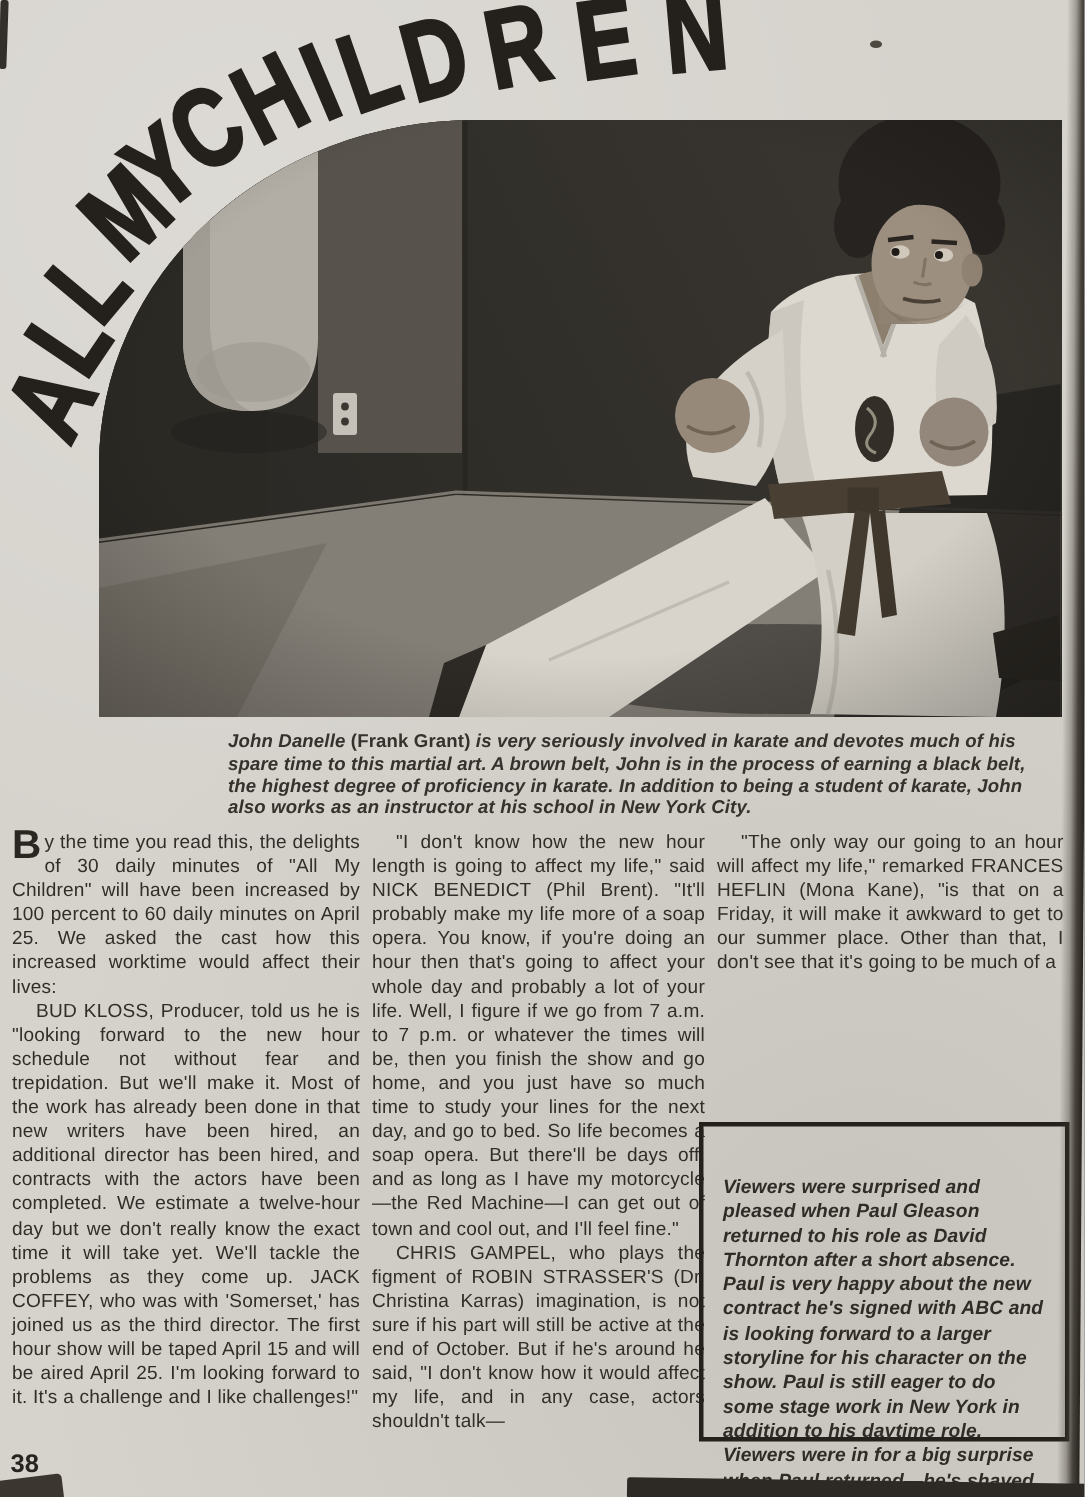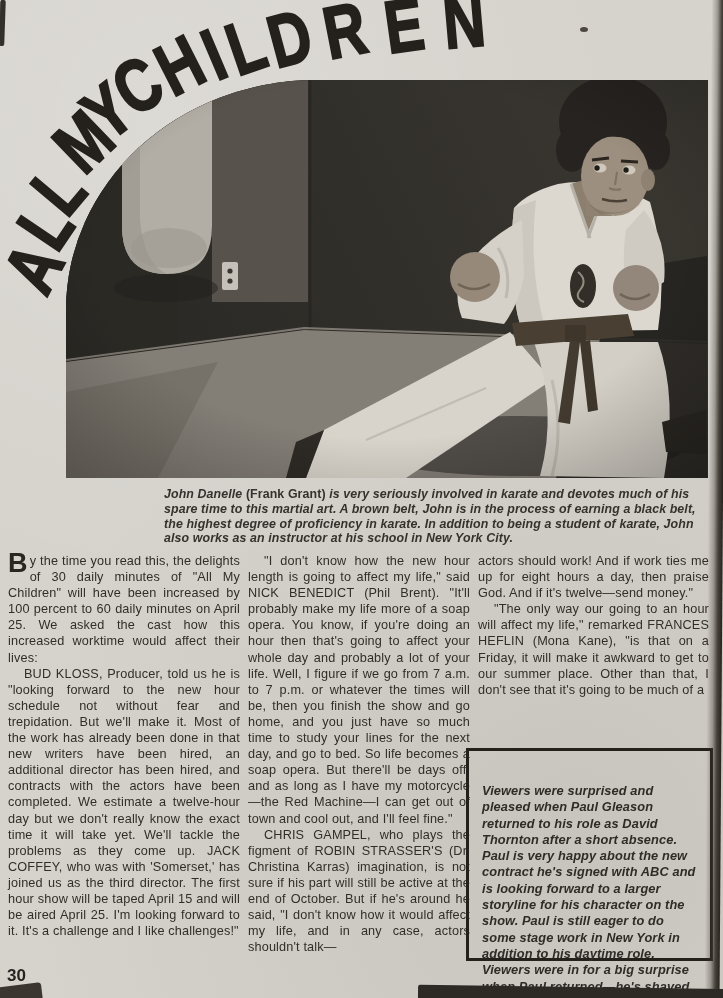--- a/index.html
+++ b/index.html
@@ -19,21 +19,21 @@
     transform-origin:center center; white-space:pre;
   }
   
   .photo {
     position:absolute; left:66px; top:80px; width:642px; height:398px;
     border-top-left-radius:250px 230px; overflow:hidden; background:#34312c; z-index:1;
   }
   .photo svg { display:block; }
   
   .caption {
-    position:absolute; left:164px; top:487px; width:548px;
+    position:absolute; left:152px; top:487px; width:548px;
     font-style:italic; font-weight:700; font-size:12.4px; line-height:14.8px;
     color:#35322d; letter-spacing:.1px; z-index:2;
   }
   .caption .roman { font-style:normal; }
   
   .columns {
     position:absolute; left:8px; top:553px; width:701px; z-index:2;
     display:grid; grid-template-columns:232px 222px 231px; column-gap:8px;
   }
   .col p {
@@ -195,30 +195,29 @@
   <div class="columns">
     <div class="col">
       <p><span class="dropcap">B</span><span>y the time you read this, the delights of 30 daily minutes of "All My Children" will have been increased by 100 percent to 60 daily minutes on April 25. We asked the cast how this increased worktime would affect their lives:</span></p>
       <p class="indent">BUD KLOSS, Producer, told us he is "looking forward to the new hour schedule not without fear and trepidation. But we'll make it. Most of the work has already been done in that new writers have been hired, an additional director has been hired, and contracts with the actors have been completed. We estimate a twelve-hour day but we don't really know the exact time it will take yet. We'll tackle the problems as they come up. JACK COFFEY, who was with 'Somerset,' has joined us as the third director. The first hour show will be taped April 15 and will be aired April 25. I'm looking forward to it. It's a challenge and I like challenges!"</p>
     </div>
     <div class="col">
       <p class="indent">"I don't know how the new hour length is going to affect my life," said NICK BENEDICT (Phil Brent). "It'll probably make my life more of a soap opera. You know, if you're doing an hour then that's going to affect your whole day and probably a lot of your life. Well, I figure if we go from 7 a.m. to 7 p.m. or whatever the times will be, then you finish the show and go home, and you just have so much time to study your lines for the next day, and go to bed. So life becomes a soap opera. But there'll be days off, and as long as I have my motorcycle—the Red Machine—I can get out of town and cool out, and I'll feel fine."</p>
       <p class="indent">CHRIS GAMPEL, who plays the figment of ROBIN STRASSER'S (Dr. Christina Karras) imagination, is not sure if his part will still be active at the end of October. But if he's around he said, "I don't know how it would affect my life, and in any case, actors shouldn't talk—</p>
     </div>
     <div class="col">
-      <p>actors should work! And if work ties me up for eight hours a day, then praise God. And if it's twelve—send money."</p>
       <p class="indent">"The only way our going to an hour will affect my life," remarked FRANCES HEFLIN (Mona Kane), "is that on a Friday, it will make it awkward to get to our summer place. Other than that, I don't see that it's going to be much of a</p>
     </div>
   </div>
 
   <div class="sidebox">
     <p>Viewers were surprised and pleased when Paul Gleason returned to his role as David Thornton after a short absence. Paul is very happy about the new contract he's signed with ABC and is looking forward to a larger storyline for his character on the show. Paul is still eager to do some stage work in New York in addition to his daytime role. Viewers were in for a big surprise when Paul returned—he's shaved off his beard!</p>
   </div>
 
-  <div class="pagenum">30</div>
+  <div class="pagenum">38</div>
 
   <div class="edge-right"></div>
   <div class="edge-bottom-right"></div>
   <div class="edge-bottom-left"></div>
   <div class="mark m1"></div>
   <div class="mark m2"></div>
   <div class="mark m3"></div>
   <div class="fleck"></div>
 
 </div>

